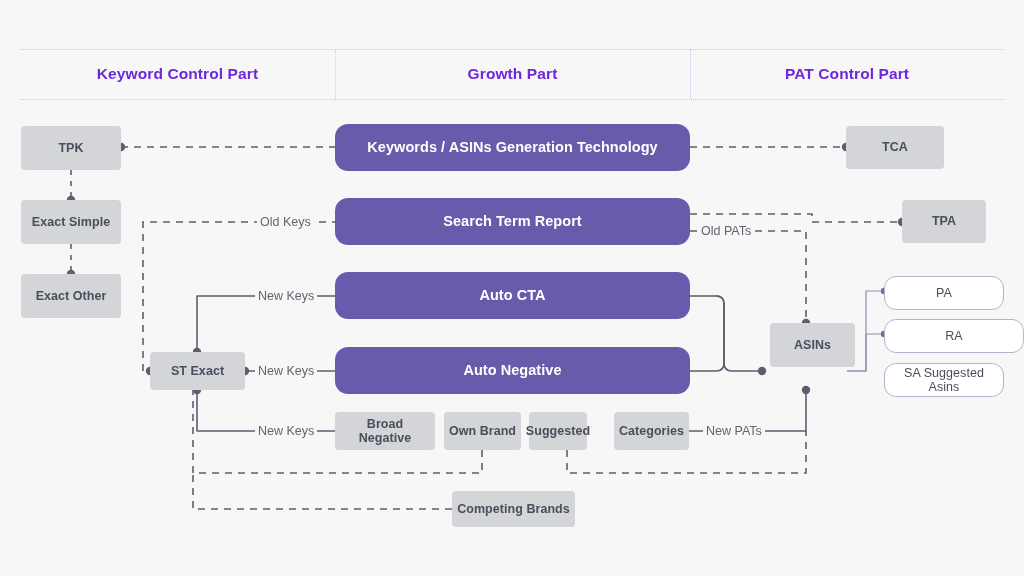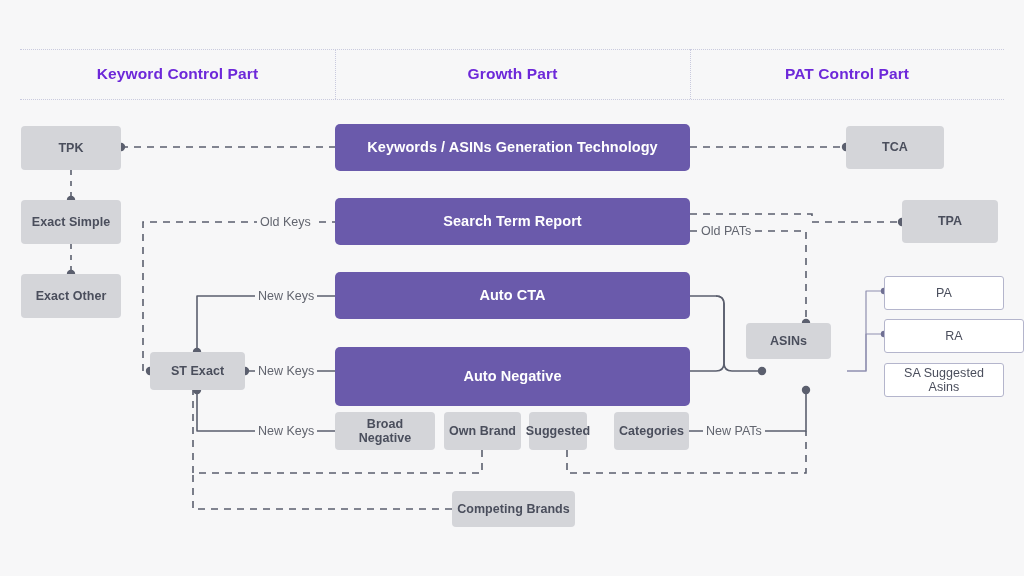--- a/index.html
+++ b/index.html
@@ -69,27 +69,27 @@
     padding: 16px 4px;
   }
   .node.gray {
     background: #d4d5d9;
     color: #4a4e5c;
   }
   .node.purple {
     background: #6a5aab;
     color: #ffffff;
     font-size: 14.5px;
-    border-radius: 5px;
+    border-radius: 13px;
   }
   .node.outline {
     background: #ffffff;
     color: #4a4e5c;
     border: 1px solid #b4b5cc;
-    border-radius: 3px;
+    border-radius: 12px;
     font-size: 12.5px;
     font-weight: normal;
   }
 
   
   .elabel {
     position: absolute;
     font-size: 12.5px;
     color: #62656f;
     background: #f7f7f8;
@@ -171,32 +171,32 @@
   <div class="hdr-title" style="left:690px;width:314px">PAT Control Part</div>
 
   <div class="node gray" style="left:21px;top:126px;width:100px;height:44px">TPK</div>
   <div class="node gray" style="left:21px;top:200px;width:100px;height:44px">Exact Simple</div>
   <div class="node gray" style="left:21px;top:274px;width:100px;height:44px">Exact Other</div>
   <div class="node gray" style="left:150px;top:352px;width:95px;height:38px">ST Exact</div>
 
   <div class="node purple" style="left:335px;top:124px;width:355px;height:47px">Keywords / ASINs Generation Technology</div>
   <div class="node purple" style="left:335px;top:198px;width:355px;height:47px">Search Term Report</div>
   <div class="node purple" style="left:335px;top:272px;width:355px;height:47px">Auto CTA</div>
-  <div class="node purple" style="left:335px;top:347px;width:355px;height:59px">Auto Negative</div>
+  <div class="node purple" style="left:335px;top:347px;width:355px;height:47px">Auto Negative</div>
 
   <div class="node gray" style="left:335px;top:412px;width:100px;height:38px">Broad Negative</div>
   <div class="node gray" style="left:444px;top:412px;width:77px;height:38px">Own Brand</div>
   <div class="node gray" style="left:529px;top:412px;width:58px;height:38px">Suggested</div>
   <div class="node gray" style="left:614px;top:412px;width:75px;height:38px">Categories</div>
 
   <div class="node gray" style="left:452px;top:491px;width:123px;height:36px">Competing Brands</div>
 
   <div class="node gray" style="left:846px;top:126px;width:98px;height:43px">TCA</div>
-  <div class="node gray" style="left:902px;top:200px;width:96px;height:43px">TPA</div>
-  <div class="node gray" style="left:746px;top:323px;width:85px;height:36px">ASINs</div>
+  <div class="node gray" style="left:902px;top:200px;width:84px;height:43px">TPA</div>
+  <div class="node gray" style="left:770px;top:323px;width:85px;height:44px">ASINs</div>
   <div class="node outline" style="left:884px;top:276px;width:120px;height:31px">PA</div>
   <div class="node outline" style="left:884px;top:319px;width:140px;height:31px">RA</div>
   <div class="node outline" style="left:884px;top:363px;width:120px;height:31px">SA Suggested Asins</div>
 
   <div class="elabel" style="left:257px;top:222px">Old Keys</div>
   <div class="elabel" style="left:255px;top:296px">New Keys</div>
   <div class="elabel" style="left:255px;top:371px">New Keys</div>
   <div class="elabel" style="left:255px;top:431px">New Keys</div>
   <div class="elabel" style="left:698px;top:231px">Old PATs</div>
   <div class="elabel" style="left:703px;top:431px">New PATs</div>

